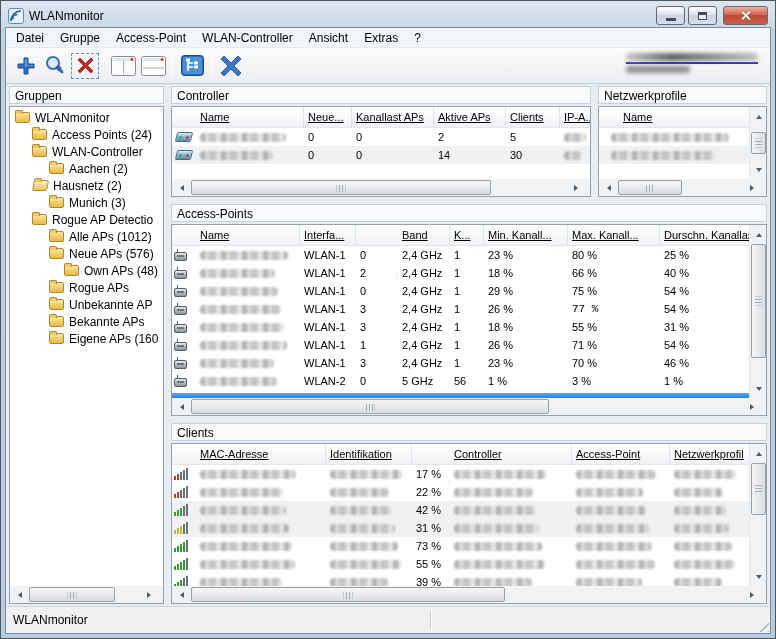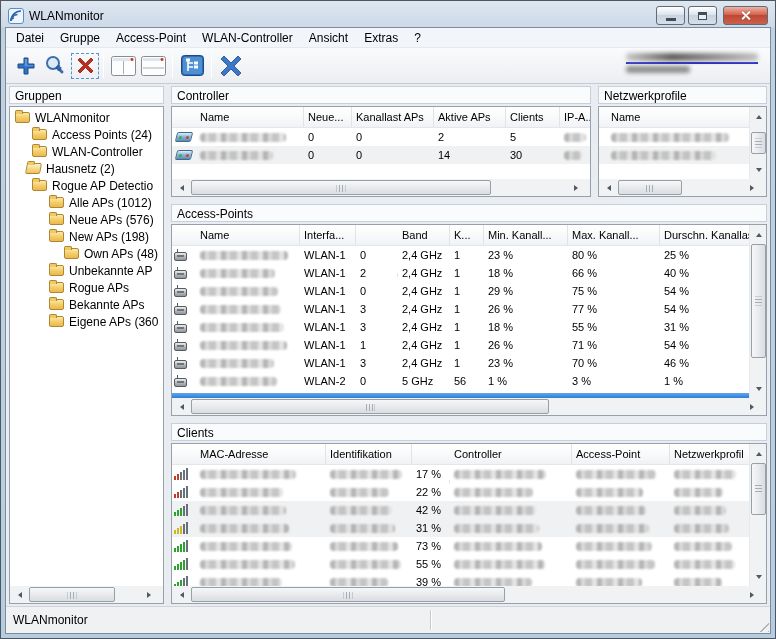--- a/index.html
+++ b/index.html
@@ -46,21 +46,21 @@
 
   .content { flex:1; display:flex; gap:7px; padding:2px 3px 2px 3px; overflow:hidden; }
 
   
   .panel { display:flex; flex-direction:column; overflow:hidden; }
   .panel-title { height:18px; background:#fafbfd; border:1px solid #c7d0da; padding:2px 5px 0 5px; margin-bottom:2px; flex:none; white-space:nowrap; overflow:hidden; }
   .tablewrap { flex:1; border:1px solid #97a1ac; background:#fff; display:flex; flex-direction:column; overflow:hidden; }
   .tmid { flex:1; display:flex; overflow:hidden; }
   .tmain { flex:1; display:flex; flex-direction:column; overflow:hidden; }
   .thead { height:21px; display:flex; flex:none; background:linear-gradient(#ffffff,#f8f9fa 55%,#f0f2f5); border-bottom:1px solid #e3e6ea; font-size:11px; }
-  .th { padding:4px 4px 0 4px; border-right:1px solid #e0e4e8; white-space:nowrap; overflow:hidden; flex:none; }
+  .th { padding:4px 16px 0 4px; border-right:1px solid #e0e4e8; white-space:nowrap; overflow:hidden; flex:none;text-decoration:underline; }
   .tbody { flex:1; overflow:hidden; font-size:11px; }
   .tr { height:18px; display:flex; align-items:center; }
   .tr.shaded { background:#f0f1f2; }
   .td { padding:0 4px; white-space:nowrap; overflow:hidden; flex:none; display:flex; align-items:center; height:100%; }
   .blur-bar { height:9px; border-radius:4px; filter:blur(1.2px); opacity:.85;
     background:repeating-linear-gradient(90deg,#a9a9a9 0 5px,#d4d4d4 5px 9px,#bcbcbc 9px 16px,#e0e0e0 16px 21px); }
   .sel-strip { height:5px; flex:none; background:linear-gradient(#62a7ee,#2c7ed6); }
 
   
   .hscroll { height:17px; flex:none; background:#f1f2f4; display:flex; align-items:center; }
@@ -231,59 +231,63 @@
                 <span>WLANmonitor</span>
               </div>
               <div class="tree-row" style="padding-left: 22px;">
                 <span class="folder"></span>
                 <span>Access Points (24)</span>
               </div>
               <div class="tree-row" style="padding-left: 22px;">
                 <span class="folder"></span>
                 <span>WLAN-Controller</span>
               </div>
-              <div class="tree-row" style="padding-left: 16px; align-items: center;">
+              <div class="tree-row" style="padding-left: 39px;">
+                <span class="folder"></span>
+                <span>Aachen (2)</span>
+              </div>
+              <div class="tree-row" style="padding-left: 23px; align-items: center;">
                 <span class="folder open"></span>
                 <span>Hausnetz (2)</span>
               </div>
+              <div class="tree-row" style="padding-left: 39px;">
+                <span class="folder"></span>
+                <span>Munich (3)</span>
+              </div>
               <div class="tree-row" style="padding-left: 22px;">
                 <span class="folder"></span>
                 <span>Rogue AP Detectio</span>
               </div>
               <div class="tree-row" style="padding-left: 39px;">
                 <span class="folder"></span>
                 <span>Alle APs (1012)</span>
               </div>
               <div class="tree-row" style="padding-left: 39px;">
                 <span class="folder"></span>
                 <span>Neue APs (576)</span>
               </div>
+              <div class="tree-row" style="padding-left: 54px;">
+                <span class="folder"></span>
+                <span>Own APs (48)</span>
+              </div>
               <div class="tree-row" style="padding-left: 39px;">
                 <span class="folder"></span>
-                <span>New APs (198)</span>
-              </div>
-              <div class="tree-row" style="padding-left: 54px;">
-                <span class="folder"></span>
-                <span>Own APs (48)</span>
+                <span>Rogue APs</span>
               </div>
               <div class="tree-row" style="padding-left: 39px;">
                 <span class="folder"></span>
                 <span>Unbekannte AP</span>
               </div>
               <div class="tree-row" style="padding-left: 39px;">
                 <span class="folder"></span>
-                <span>Rogue APs</span>
+                <span>Bekannte APs</span>
               </div>
               <div class="tree-row" style="padding-left: 39px;">
                 <span class="folder"></span>
-                <span>Bekannte APs</span>
-              </div>
-              <div class="tree-row" style="padding-left: 39px;">
-                <span class="folder"></span>
-                <span>Eigene APs (360</span>
+                <span>Eigene APs (160</span>
               </div>
             </div>
           <div class="hscroll">
             <div class="sb-btn">
                 <span class="arr left"></span>
               </div>
             <div class="sb-track">
                 <div class="sb-thumb-h" style="left:2px;width:72%;"></div>
               </div>
             <div class="sb-btn">
@@ -477,21 +481,21 @@
                         <div class="ap-icon"></div>
                       </div>
                       <div class="td" style="width: 104px; border-right: none;">
                         <div class="blur-bar" style="width: 81px;"></div>
                       </div>
                       <div class="td" style="width: 56px; border-right: none;">WLAN-1</div>
                       <div class="td" style="width: 42px; border-right: none;">3</div>
                       <div class="td" style="width: 52px; border-right: none;">2,4 GHz</div>
                       <div class="td" style="width: 34px; border-right: none;">1</div>
                       <div class="td" style="width: 84px; border-right: none;">26 %</div>
-                      <div class="td" style="width: 92px; border-right: none;">77 %</div>
+                      <div class="td" style="width: 92px; border-right: none; font-family: Liberation Mono, monospace;">77 %</div>
                       <div class="td" style="flex: 1 1 0%; border-right: none;">54 %</div>
                     </div>
                     <div class="tr">
                       <div class="td" style="width: 24px; padding: 0px 2px;">
                         <div class="ap-icon"></div>
                       </div>
                       <div class="td" style="width: 104px; border-right: none;">
                         <div class="blur-bar" style="width: 84px;"></div>
                       </div>
                       <div class="td" style="width: 56px; border-right: none;">WLAN-1</div>

